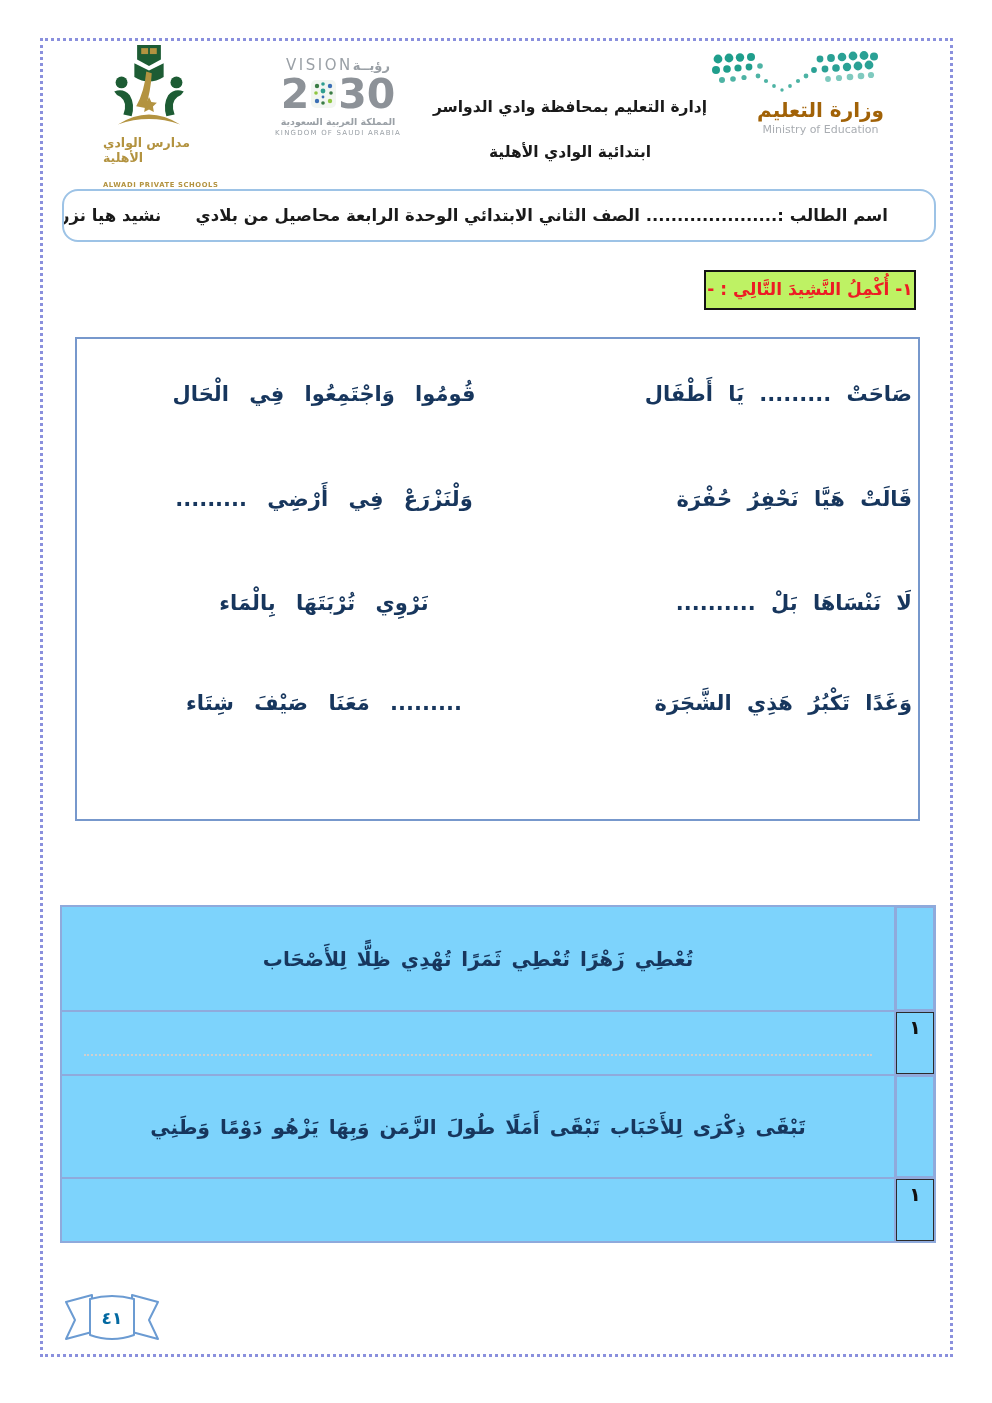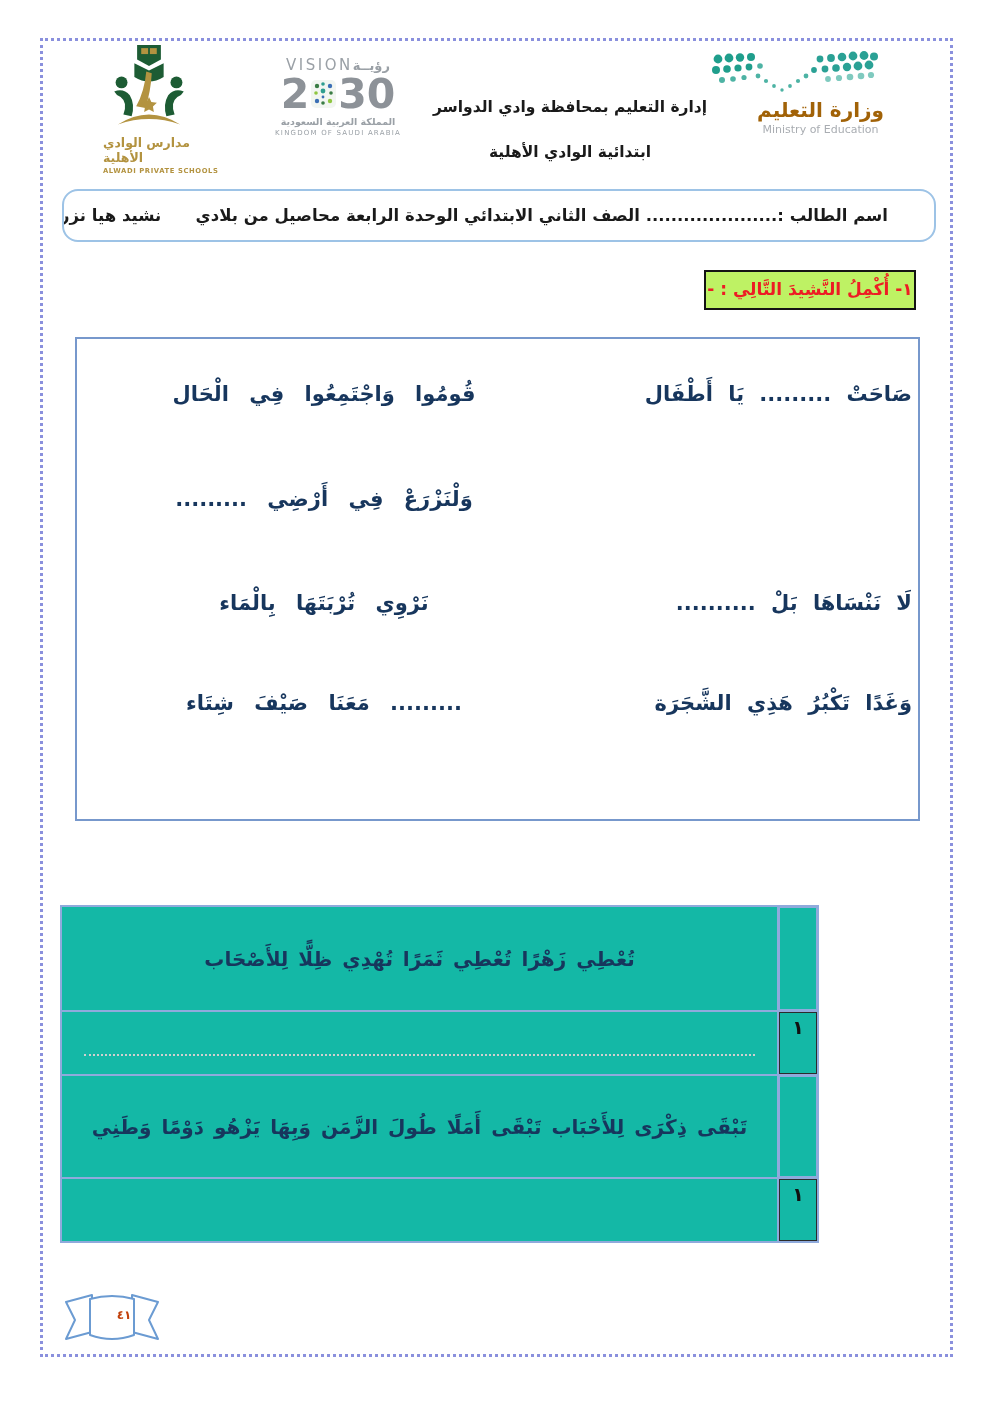--- a/index.html
+++ b/index.html
@@ -8,21 +8,21 @@
     font-family:"DejaVu Sans",sans-serif;direction:rtl;color:#1a1a1a;
   }
   .frame{
     position:absolute;left:40px;top:38px;width:907px;height:1313px;
     border:3px dotted #8a90dd;pointer-events:none;
   }
 
   
   .school-block{position:absolute;left:103px;top:44px;width:126px;text-align:left;}
   .school-ar{font-size:12.5px;font-weight:bold;color:#b39340;margin-top:1px;}
-  .school-en{font-size:6.8px;font-weight:bold;color:#b39340;letter-spacing:.6px;margin-top:2px;}
+  .school-en{font-size:6.8px;font-weight:bold;color:#b39340;letter-spacing:.6px;margin-top:16px;}
 
   .vision-block{position:absolute;left:268px;top:56px;width:140px;text-align:center;color:#9aa0a6;}
   .vision-row1{display:flex;direction:ltr;justify-content:center;align-items:baseline;}
   .vision-en{font-size:15px;letter-spacing:2.5px;color:#9aa0a6;}
   .vision-ar{font-size:13px;font-weight:bold;color:#9aa0a6;}
   .vision-row2{display:flex;direction:ltr;justify-content:center;align-items:center;margin-top:-2px;}
   .vision-year{font-size:41px;font-weight:bold;color:#8d9298;line-height:44px;}
   .vision-country-ar{font-size:9.5px;font-weight:bold;color:#9aa0a6;margin-top:0px;}
   .vision-country-en{font-size:7px;letter-spacing:1.2px;color:#9aa0a6;margin-top:2px;}
 
@@ -62,22 +62,22 @@
   }
   .hemistich{
     position:absolute;font-size:21px;font-weight:bold;color:#17365d;line-height:42px;white-space:nowrap;
   }
   .hem-right{right:6px;word-spacing:8px;}
   .hem-left{left:12px;width:470px;text-align:center;word-spacing:13px;}
   .r1{top:34px;} .r2{top:139px;} .r3{top:243px;} .r4{top:343px;}
 
   
   .wtable{
-    position:absolute;left:60px;top:905px;width:759px;box-sizing:border-box;
-    border:2px solid #8faadc;background:#14b8a6;
+    position:absolute;left:60px;top:905px;width:876px;box-sizing:border-box;
+    border:2px solid #8faadc;background:#7dd3fc;
   }
   .wrow{display:flex;box-sizing:border-box;}
   .wrow + .wrow{border-top:2px solid #8faadc;}
   .row-tall{height:103px;} .row-short{height:64px;}
   .mark-cell{
     width:38px;box-sizing:border-box;border:1px solid #8faadc;
     font-size:19px;font-weight:bold;color:#111;text-align:center;padding-top:3px;
   }
   .mark-cell.scored{border:1.5px solid #2b2b2b;}
   .main-cell{
@@ -88,22 +88,22 @@
   }
   .vline{border-right:2px solid #8faadc;}
   .answer-dotted{
     position:absolute;left:22px;right:22px;top:42px;height:0;
     border-bottom:2px dotted #cfcfcf;
   }
 
   
   .ribbon{position:absolute;left:62px;top:1289px;width:100px;height:58px;}
   .ribbon-num{
-    position:absolute;left:12px;top:19px;width:100px;text-align:center;
-    font-size:12px;font-weight:bold;color:#c2410c;
+    position:absolute;left:0;top:19px;width:100px;text-align:center;
+    font-size:17px;font-weight:bold;color:#0369a1;
   }
 </style>
 </head>
 <body>
 
 <div class="page">
 
   <div class="frame"></div>
 
   <div class="school-block">
@@ -206,20 +206,21 @@
     <div class="ministry-en">Ministry of Education</div>
   </div>
 
   <div class="student-bar">اسم الطالب :..................... الصف الثاني الابتدائي الوحدة الرابعة محاصيل من بلادي      نشيد هيا نزرع</div>
 
   <div class="q1-badge">١- أُكْمِلُ النَّشِيدَ التَّالِي : -</div>
 
   <div class="poem-box">
     <div class="hemistich hem-right r1">صَاحَتْ ......... يَا أَطْفَال</div>
     <div class="hemistich hem-left  r1">قُومُوا وَاجْتَمِعُوا فِي الْحَال</div>
+    <div class="hemistich hem-right r2">قَالَتْ هَيَّا نَحْفِرُ حُفْرَة</div>
     <div class="hemistich hem-left  r2">وَلْنَزْرَعْ فِي أَرْضِي .........</div>
     <div class="hemistich hem-right r3">لَا نَنْسَاهَا بَلْ ..........</div>
     <div class="hemistich hem-left  r3">نَرْوِي تُرْبَتَهَا بِالْمَاء</div>
     <div class="hemistich hem-right r4">وَغَدًا تَكْبُرُ هَذِي الشَّجَرَة</div>
     <div class="hemistich hem-left  r4">......... مَعَنَا صَيْفَ شِتَاء</div>
   </div>
 
 
   <div class="wtable">
     <div class="wrow row-tall">

